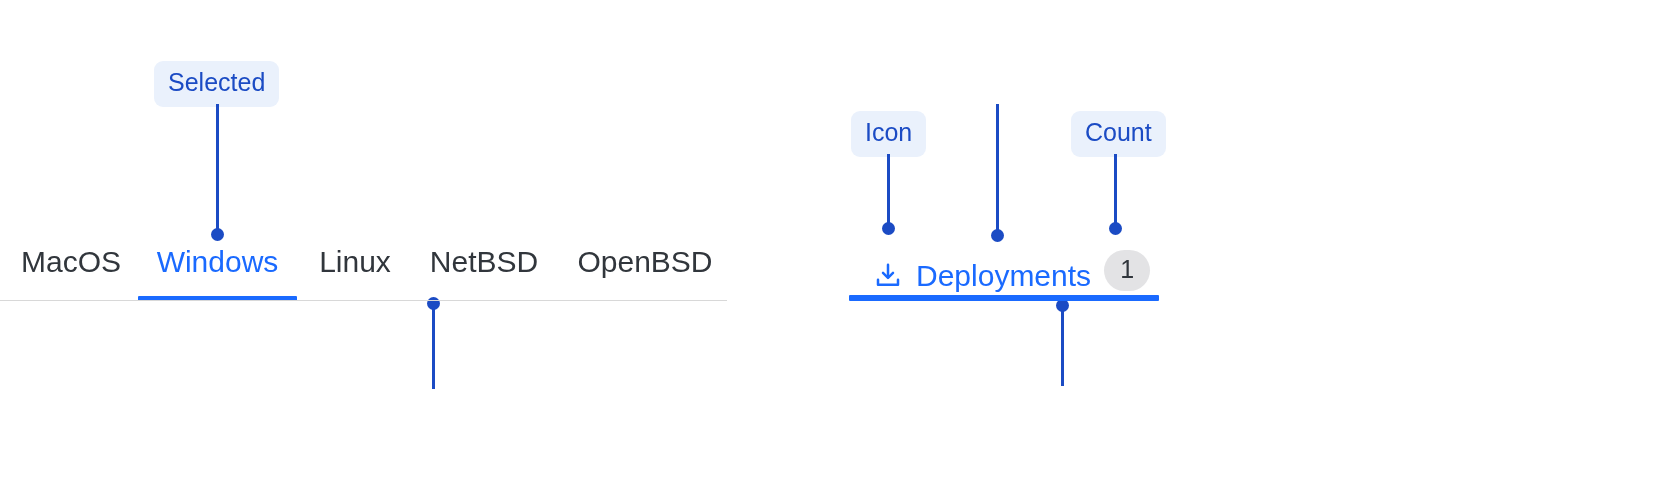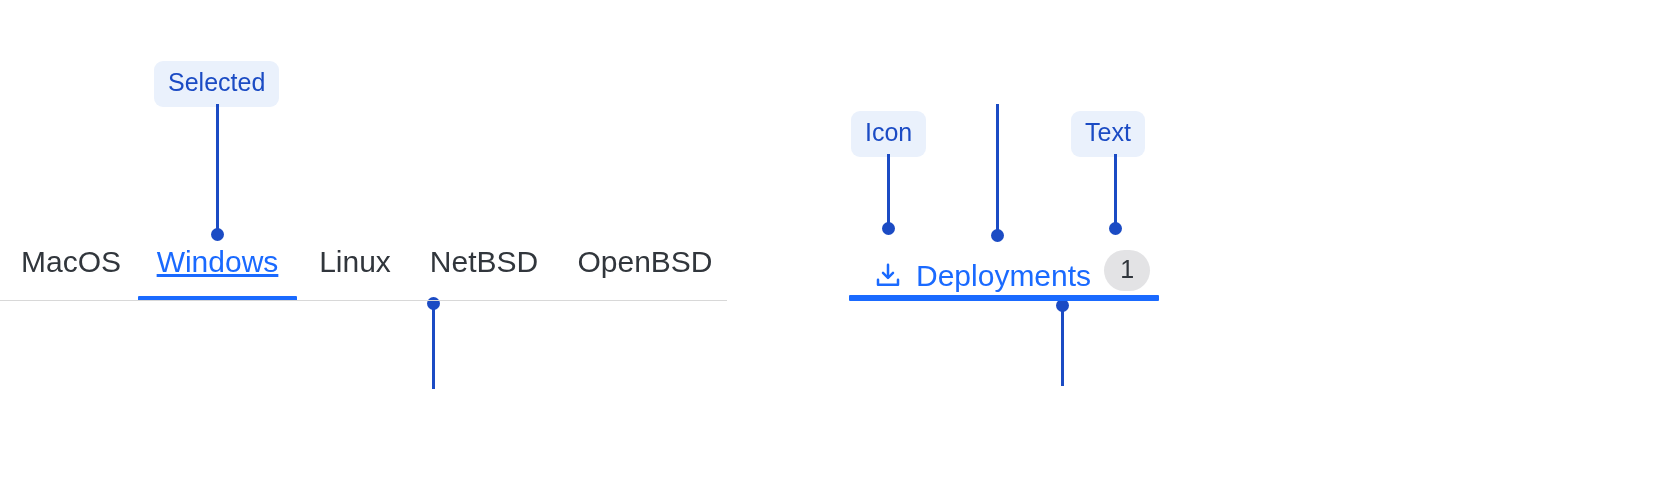--- a/index.html
+++ b/index.html
@@ -71,21 +71,20 @@
     align-items: flex-start;
     justify-content: center;
     font-size: 30px;
     line-height: 1;
     color: #31363c;
     padding-top: 2px;
     box-sizing: border-box;
   }
   .tab.selected {
     color: #1a6aff;
-    text-decoration: underline;
   }
   .tab-underline {
     position: absolute;
     left: 0;
     bottom: 0;
     height: 5px;
     background: #1a6aff;
     border-radius: 1px;
   }
 
@@ -175,21 +174,21 @@
     <div class="tabbar-rule"></div>
   </div>
 
   <div class="callout" style="left:851px; top:111px;">Icon</div>
   <div class="leader" style="left:887px; top:154px; height:80px;"></div>
   <div class="leader-dot" style="left:882px; top:222px;"></div>
 
   <div class="leader" style="left:996px; top:104px; height:131px;"></div>
   <div class="leader-dot" style="left:991px; top:229px;"></div>
 
-  <div class="callout" style="left:1071px; top:111px;">Text</div>
+  <div class="callout" style="left:1071px; top:111px;">Count</div>
   <div class="leader" style="left:1114px; top:154px; height:80px;"></div>
   <div class="leader-dot" style="left:1109px; top:222px;"></div>
 
   <div class="leader" style="left:1061px; top:302px; height:84px;"></div>
   <div class="leader-dot" style="left:1056px; top:299px;"></div>
 
   <div class="singletab">
     <div class="singletab-row">
       <span>
         <svg class="dl-icon" viewBox="0 0 24 24" fill="none" stroke="#1a6aff" stroke-width="2" stroke-linecap="round" stroke-linejoin="round">

